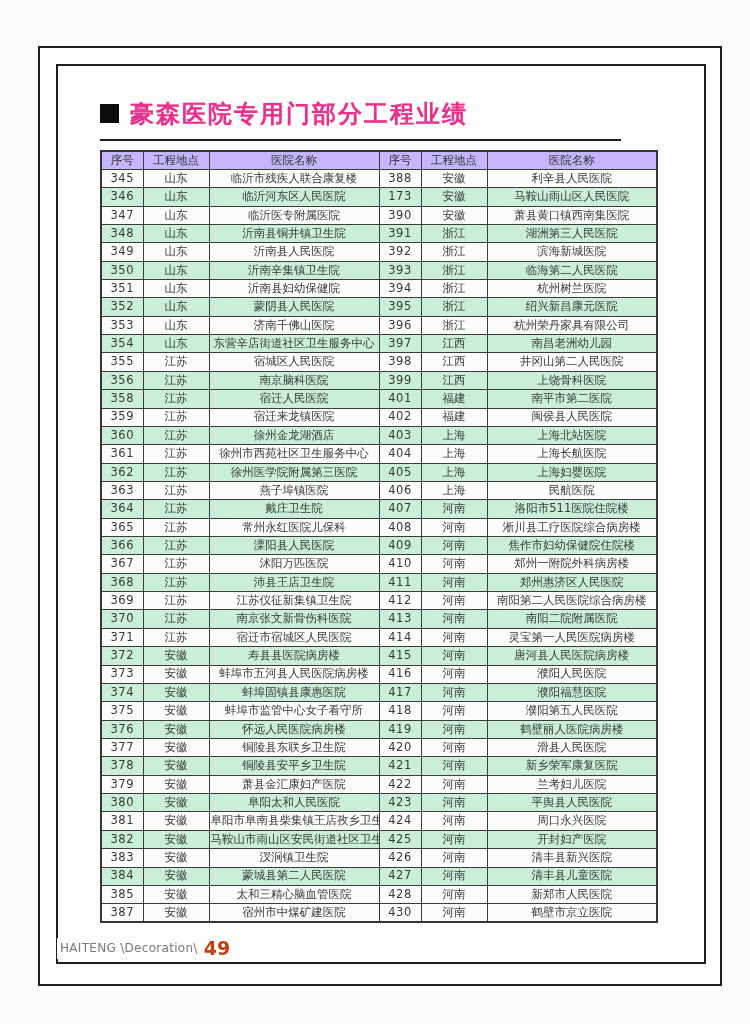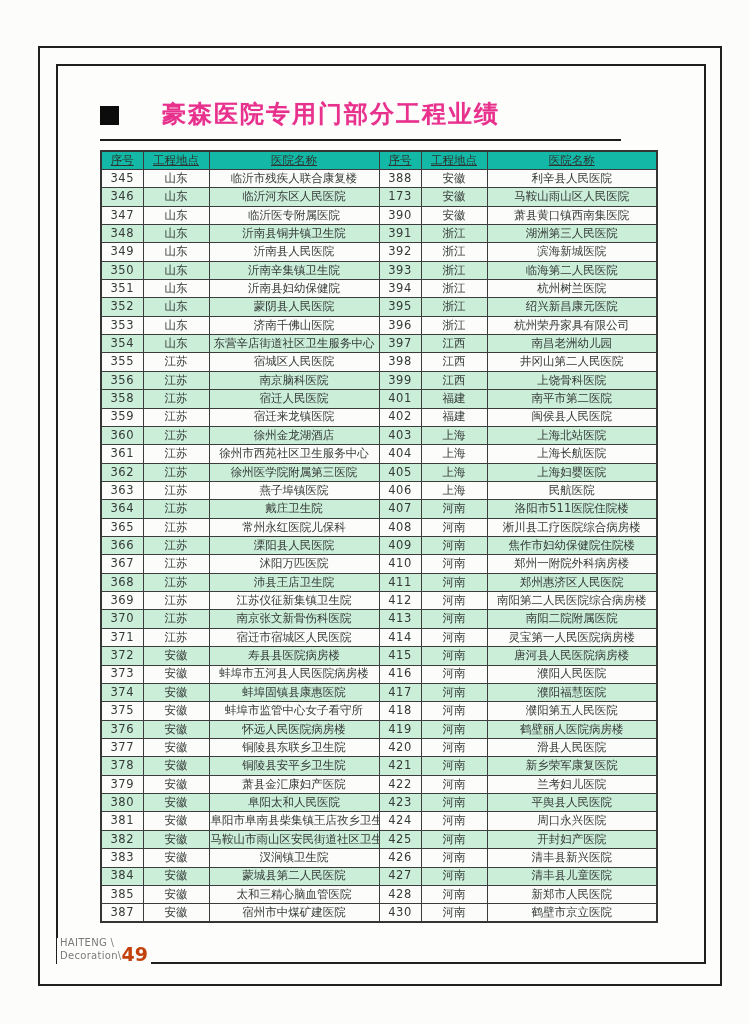--- a/index.html
+++ b/index.html
@@ -25,22 +25,21 @@
     position: absolute;
     left: 56px; top: 64px;
     width: 650px; height: 900px;
     border: 2px solid #1f1f1f;
     background: #fdfdfc;
   }
   .title-block {
     position: absolute;
     left: 100px; top: 101px;
     display: flex;
-    align-items: flex-end;
-    gap: 32px;
+    align-items: center;
   }
   .title-square {
     width: 19px; height: 19px;
     background: #0c0c0c;
     margin-right: 11px;
     margin-bottom: 2px;
   }
   .doc-title {
     font-size: 24px;
     font-weight: bold;
@@ -71,43 +70,42 @@
     vertical-align: middle;
     font-size: 11.5px;
     color: #343a36;
     line-height: 1;
     padding: 0 1px;
     white-space: nowrap;
     overflow: hidden;
     font-weight: normal;
   }
   table.projects th {
-    background: #14b8a6;
+    background: #c4b5fd;
     color: #2e342f;
-    text-decoration: underline;
   }
   tr.green td { background: #cbeed9; }
   tr.white td { background: #fcfdfa; }
   td.col-seq { font-size: 11px; letter-spacing: .5px; }
   .footer {
     position: absolute;
     left: 57px; top: 938px;
     display: flex;
     align-items: flex-end;
     background: #fdfdfc;
     padding: 1px 3px;
   }
   .footer .brand {
     display: flex;
-    flex-direction: column;
-    font-size: 10px;
+    flex-direction: row;
+    font-size: 12px;
     color: #7a7a7a;
     line-height: 1.25;
     letter-spacing: .3px;
-    margin-right: 0;
+    margin-right: 6px;
     transform: translateY(-2px);
   }
   .footer .pageno {
     font-size: 19px;
     font-weight: bold;
     color: #c2410c;
     line-height: 1;
   }
 </style>
 </head>

